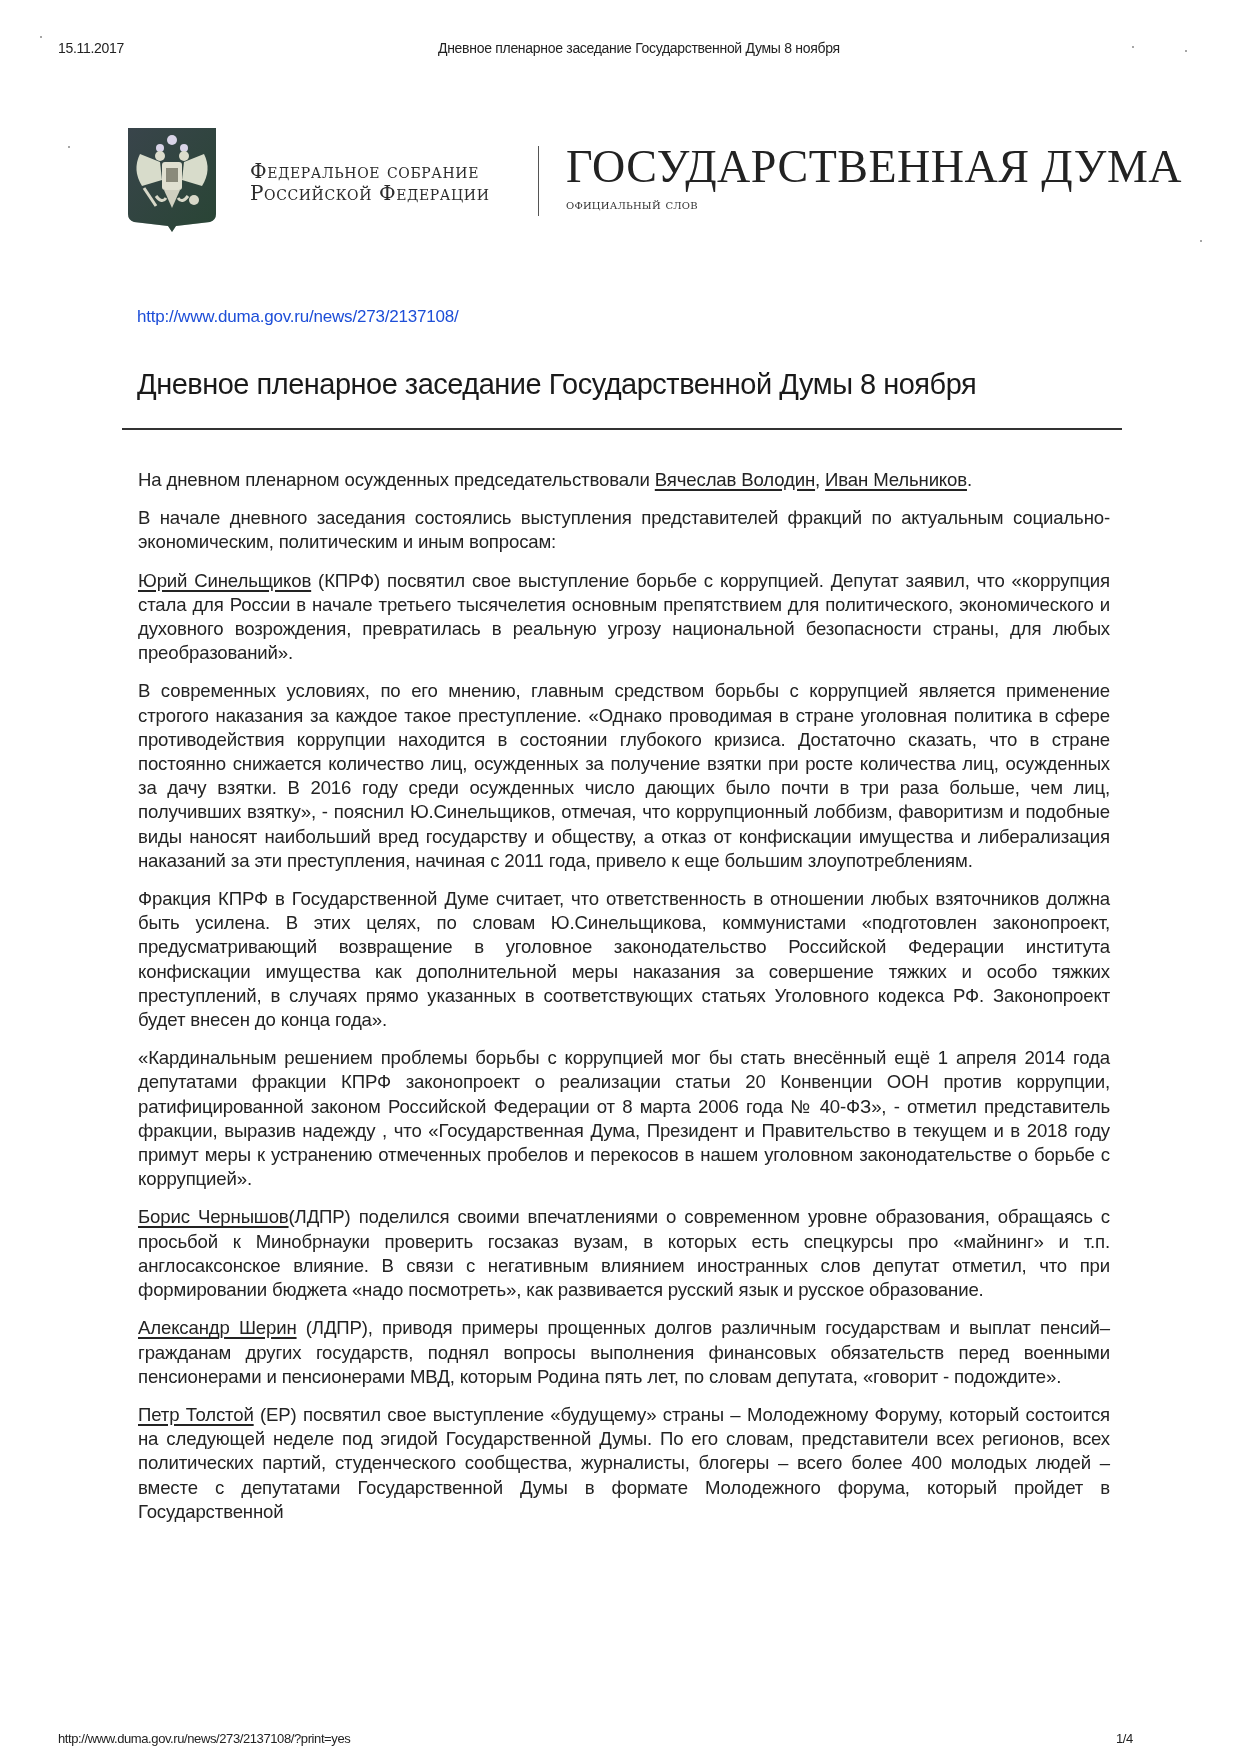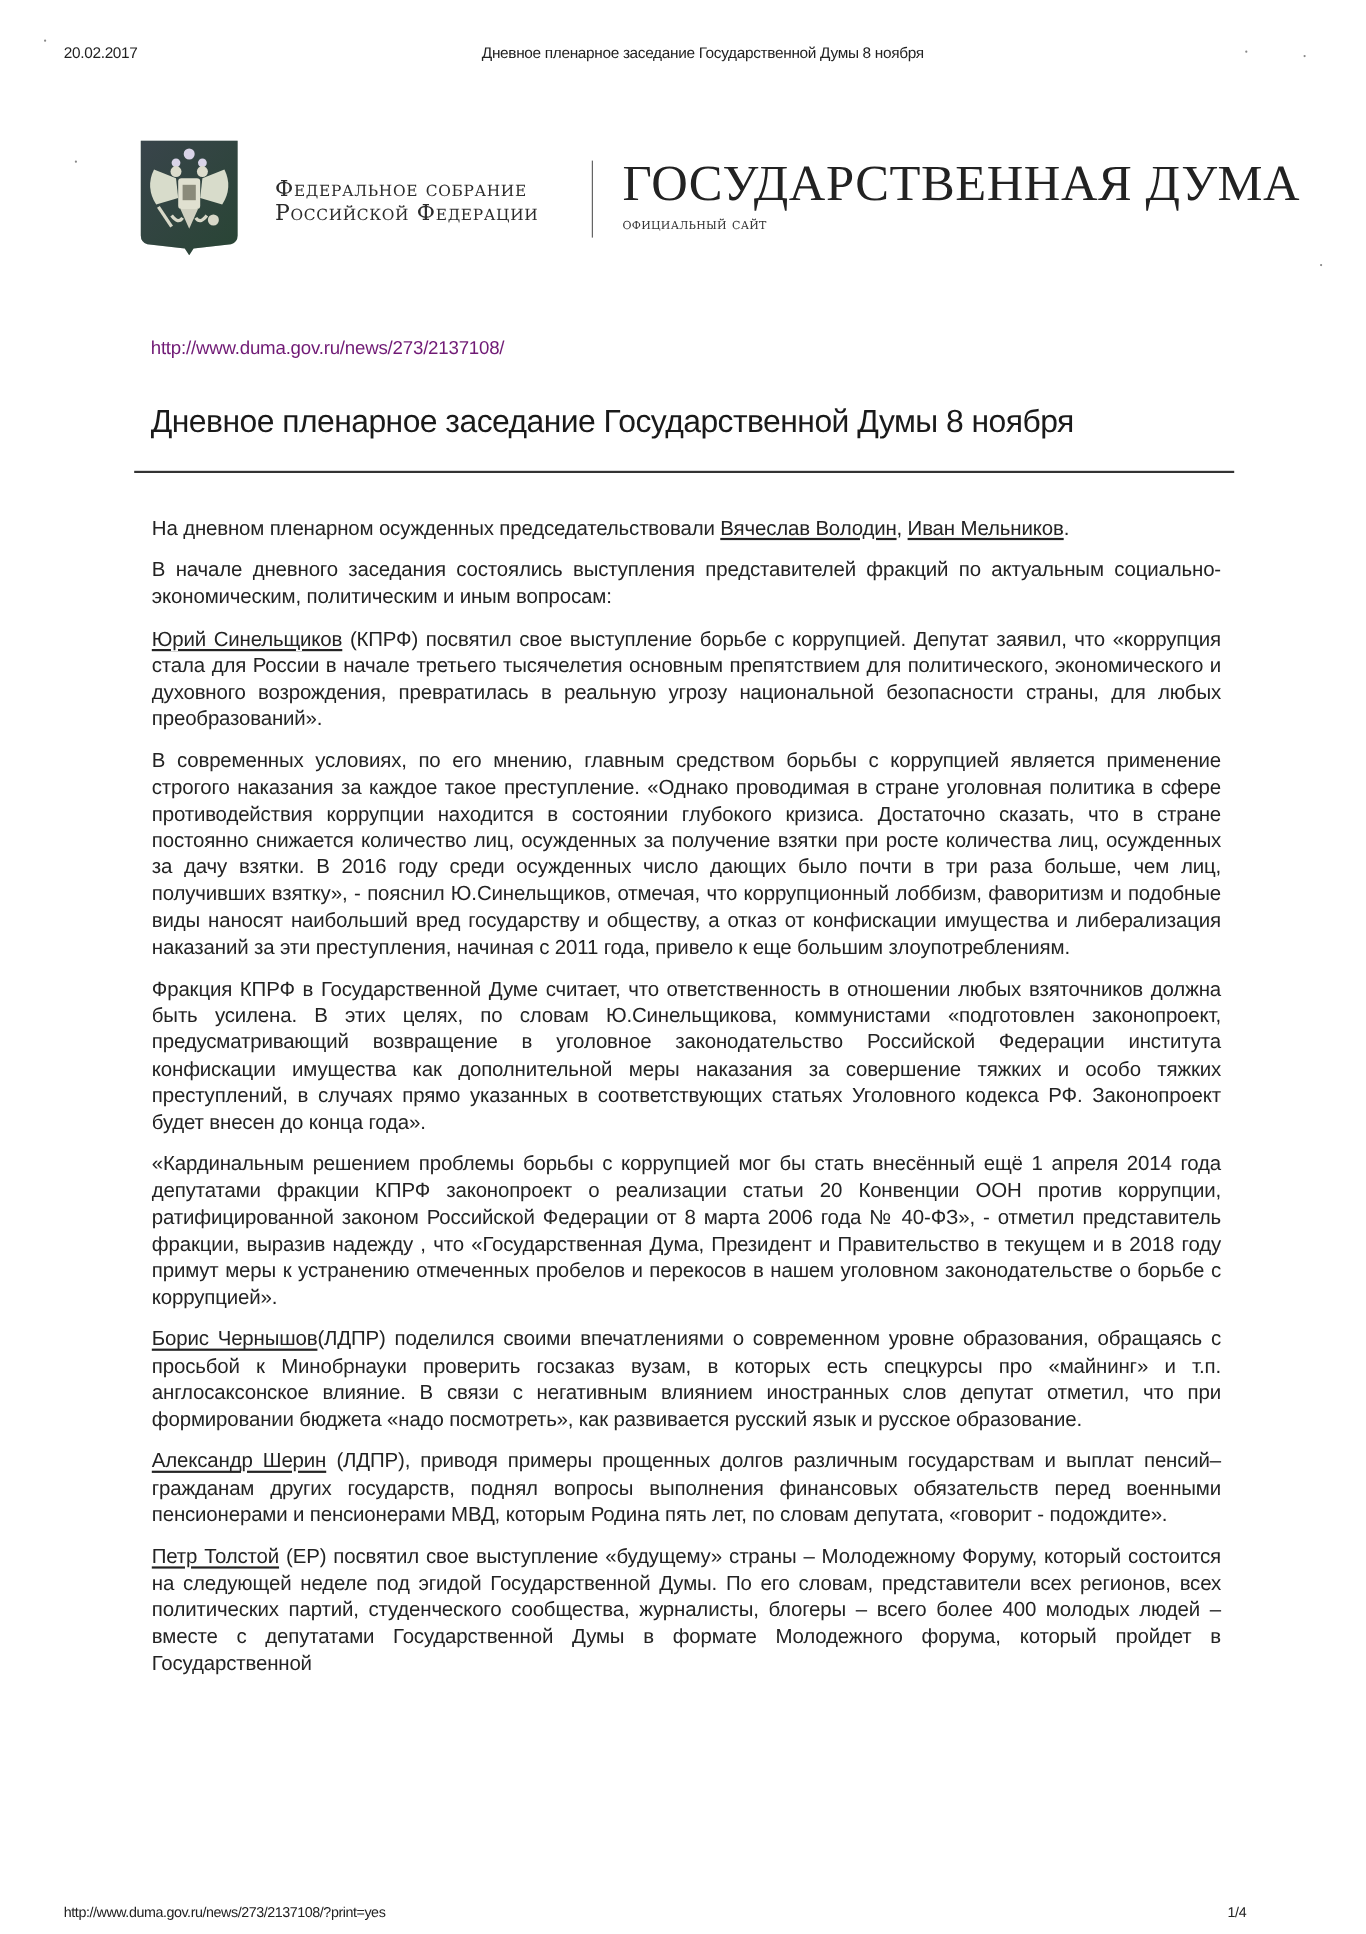--- a/index.html
+++ b/index.html
@@ -101,21 +101,21 @@
       letter-spacing: 0.2px;
       font-variant: small-caps;
     }
 
     
     .page-url {
       position: absolute;
       top: 307px;
       left: 137px;
       font-size: 17px;
-      color: #701a75;
+      color: #1d4ed8;
       letter-spacing: -0.2px;
       text-align: center;
     }
 
     
     .article-title {
       position: absolute;
       top: 368px;
       left: 137px;
       font-size: 29px;
@@ -172,21 +172,21 @@
     }
     .print-footer .page-num {
       position: absolute;
       left: 1116px;
     }
   </style>
 </head>
 <body>
 
 <div class="print-header">
-  <span class="date">20.02.2017</span>
+  <span class="date">15.11.2017</span>
   <span class="doc-title">Дневное пленарное заседание Государственной Думы 8 ноября</span>
 </div>
 
 <span class="scan-mark" style="left:40px;top:36px;"></span>
 <span class="scan-mark" style="left:1132px;top:46px;"></span>
 <span class="scan-mark" style="left:1185px;top:50px;"></span>
 <span class="scan-mark" style="left:1200px;top:240px;"></span>
 <span class="scan-mark" style="left:68px;top:146px;"></span>
 
 <div class="site-header">
@@ -222,21 +222,21 @@
       <path d="M62 70 Q56 78 52 72" stroke="#d8d8c8" stroke-width="3" fill="none"></path>
     </svg>
   </div>
   <div class="org-name">
     <div>Федеральное собрание</div>
     <div>Российской Федерации</div>
   </div>
   <div class="header-divider"></div>
   <div class="brand">
     <div class="brand-title">ГОСУДАРСТВЕННАЯ ДУМА</div>
-    <div class="brand-sub">официальный сайт</div>
+    <div class="brand-sub">официальный слов</div>
   </div>
 </div>
 
 <div class="page-url">http://www.duma.gov.ru/news/273/2137108/</div>
 
 <h1 class="article-title">Дневное пленарное заседание Государственной Думы 8 ноября</h1>
 <div class="title-rule"></div>
 
 <div class="article-body">
   <p>

